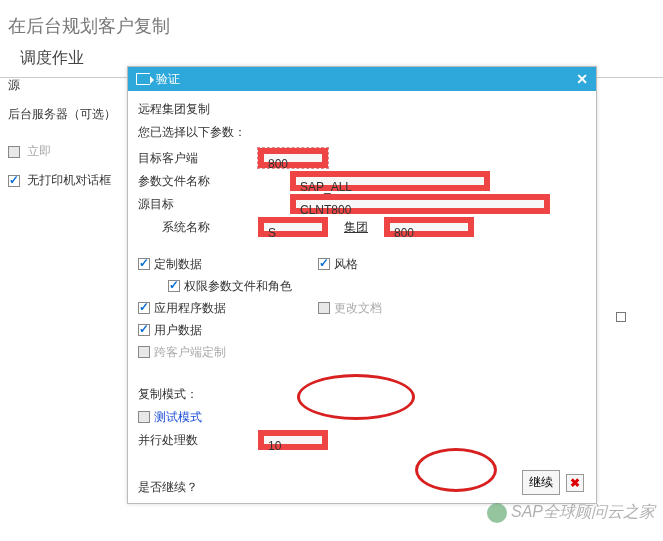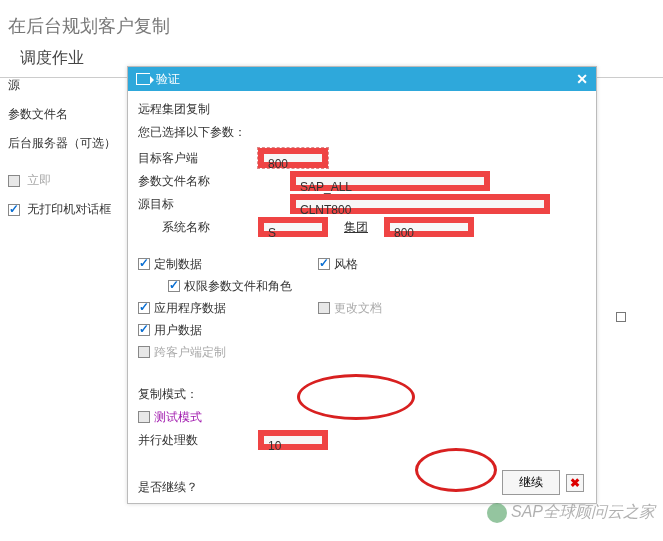--- a/index.html
+++ b/index.html
@@ -28,38 +28,37 @@
     .chk-grid { margin-top: 16px; }
     .chk-row { display: flex; min-height: 20px; margin: 2px 0; }
     .chk-item { display: flex; align-items: center; width: 180px; }
     .chk-item.indent { padding-left: 30px; }
     .section-label { margin-top: 24px; margin-bottom: 4px; }
     .ellipse { position: absolute; border: 3px solid #d82020; border-radius: 50%; pointer-events: none; }
     .ellipse.e1 { left: 297px; top: 374px; width: 118px; height: 46px; }
     .ellipse.e2 { left: 415px; top: 448px; width: 82px; height: 44px; }
     .square-mark { position: absolute; left: 616px; top: 312px; width: 10px; height: 10px; border: 1px solid #777; }
     .footer-btns { position: absolute; right: 12px; bottom: 8px; display: flex; align-items: center; gap: 6px; }
-    .btn { border: 1px solid #999; background: #f6f6f6; padding: 3px 16px; font-size: 12px; cursor: pointer; }
+    .btn { border: 1px solid #999; background: #f6f6f6; padding: 3px 6px; font-size: 12px; cursor: pointer; }
     .cancel-icon { width: 18px; height: 18px; border: 1px solid #999; background: #f6f6f6; display: flex; align-items: center; justify-content: center; color: #d00; font-weight: bold; cursor: pointer; }
     .watermark { position: absolute; right: 8px; bottom: 18px; font-size: 16px; color: rgba(80,80,80,0.45); font-style: italic; display: flex; align-items: center; gap: 4px; pointer-events: none; }
     .wm-icon { width: 20px; height: 20px; border-radius: 50%; background: rgba(60,150,80,0.55); display: inline-block; }
     .title-icon { display: inline-flex; width: 14px; height: 12px; border: 1.5px solid #fff; border-right: none; position: relative; }
     .title-icon::after { content: ""; position: absolute; right: -4px; top: 2px; border-left: 4px solid #fff; border-top: 4px solid transparent; border-bottom: 4px solid transparent; }
   </style>
 </head>
 <body>
 
 <div class="page-title">在后台规划客户复制</div>
 <div class="menu-bar">
   <span>调度作业</span>
 </div>
 
 <div class="left-panel">
   <div class="lp-row">源</div>
-  <div class="lp-row">参数文件名</div>
   <div class="lp-row">后台服务器（可选）</div>
   <div class="lp-row" style="margin-top:20px;">
     <span class="cb disabled"></span>
     <span style="color:#aaa;">立即</span>
   </div>
   <div class="lp-row">
     <span class="cb checked"></span>
     <span>无打印机对话框</span>
   </div>
 </div>
@@ -133,21 +132,21 @@
             <span class="cb disabled"></span>
             <span style="color:#aaa;">跨客户端定制</span>
           </div>
       </div>
     </div>
 
     <div class="section-label">复制模式：</div>
     <div class="chk-row">
       <div class="chk-item">
           <span class="cb disabled"></span>
-          <span style="color:#a21caf;">测试模式</span>
+          <span style="color:#1d4ed8;">测试模式</span>
         </div>
     </div>
     <div class="dlg-row">
       <span class="dlg-label">并行处理数</span>
       <span class="val-box" style="width:60px;">10</span>
     </div>
 
     <div style="margin-top:28px;">是否继续？</div>
   </div>
 

